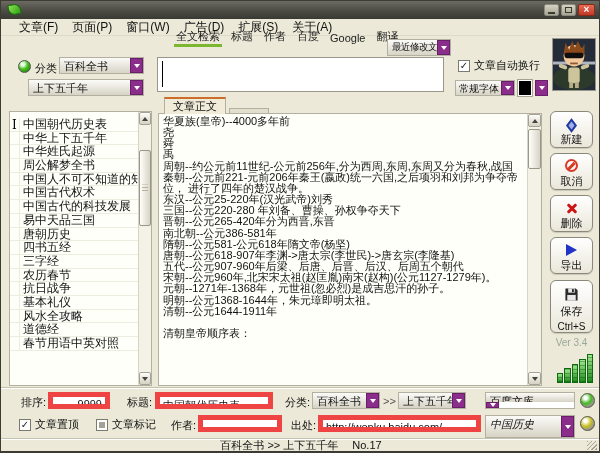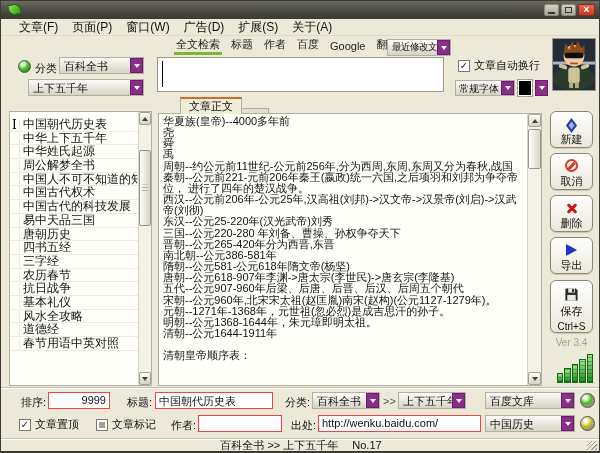--- a/index.html
+++ b/index.html
@@ -27,21 +27,21 @@
   #btn-restore i { display:block; width:7px; height:6px; border:1.5px solid #3a3a33; background:transparent; }
   #btn-close { left:577px; width:17px; background:linear-gradient(#ea6a52,#c03826);
     border-color:#8a2a1a; color:#fff; font-size:10px; font-weight:bold; line-height:1; }
 
   
   #menubar { left:0; top:18px; width:600px; height:17px; background:#ece9d8;
     border-bottom:1px solid #dedac8; display:flex; align-items:center; padding-left:12px; gap:2px; }
   .menu-item { font-size:12px; color:#111; padding:1px 6px; }
 
   
-  #search-tabs { left:175px; top:36px; display:flex; gap:11px; align-items:flex-end; }
+  #search-tabs { left:175px; top:28px; display:flex; gap:11px; align-items:flex-end; }
   .stab { font-size:11px; color:#222; padding-bottom:3px; position:relative; white-space:nowrap; }
   .stab.active::after { content:""; position:absolute; left:-2px; right:-2px; bottom:0; height:3px; background:#7cb82f; }
   #recent-dd { left:386px; top:38px; width:64px; height:17px; }
 
   
   .dd { position:absolute; display:flex; align-items:stretch; background:#fff;
     border:1px solid #b3b0a1; }
   .dd .dd-text { flex:1; background:linear-gradient(#fbfbf8,#d7d3c5);
     font-size:11px; color:#111; padding:1px 2px 0 4px; overflow:hidden; white-space:nowrap; }
   .dd .dd-btn { width:13px; background:#8b2e8b; border:1px solid #6a1e6a;
@@ -98,21 +98,21 @@
   .tri-down { width:0; height:0; border-left:3px solid transparent; border-right:3px solid transparent; border-top:4px solid #44443a; }
   .sb-thumb { position:absolute; left:0; width:100%;
     background:linear-gradient(90deg,#fefefb,#d8d4c6); border:1px solid #9a9786; border-radius:2px; }
   .grip { position:absolute; left:2px; right:2px; top:50%; height:7px; transform:translateY(-50%);
     background:repeating-linear-gradient(to bottom,#b5b2a2 0 1px,transparent 1px 3px); }
 
   
   .mtab { position:absolute; top:96px; height:17px; font-size:11px; color:#111;
     display:flex; align-items:center; justify-content:center;
     border:1px solid #b3b0a1; border-bottom:none; background:#e2dfcc; }
-  #mtab-body { left:179px; width:62px; border-top:2px solid #cc6d29; background:#f0ecd9; z-index:2; }
+  #mtab-body { left:163px; width:62px; border-top:2px solid #cc6d29; background:#f0ecd9; z-index:2; }
   #mtab-note { left:228px; width:40px; top:98px; height:20px;margin-top:9px; }
 
   #article-box { left:157px; top:112px; width:384px; height:273px; background:#fffffa;
     border:1px solid #b3b0a1; overflow:hidden; }
   #article-text { position:absolute; left:4px; top:2px; right:16px; bottom:2px;
     font-size:11px; line-height:11.15px; color:#111; overflow:hidden; }
   .body-line { min-height:11.15px; white-space:pre-wrap; word-break:break-all; }
 
   
   .act-btn { position:absolute; left:549px; width:43px; border:1px solid #8a887a; border-radius:6px;
@@ -132,21 +132,21 @@
 
   #ver { left:549px; top:336px; width:43px; text-align:center; font-size:10px; color:#9aa89a; }
   #bars { left:556px; top:352px; width:36px; height:30px; display:flex; align-items:flex-end; gap:1px; }
   #bars i { display:block; flex:1; background:linear-gradient(#9fe88f,#1f8a1f);
     border:1px solid #0f6a0f;
     background-image:repeating-linear-gradient(to top,rgba(0,70,0,.35) 0 1px,transparent 1px 4px),linear-gradient(#9fe88f,#1f8a1f); }
 
   
   #details { left:0; top:386px; width:600px; height:50px; border-top:1px solid #c6c2b0; box-shadow:inset 0 1px 0 #fff; }
   .lbl { position:absolute; font-size:11px; color:#111; white-space:nowrap; }
-  .inp { position:absolute; background:#fff; border:1px solid #ef4444; font-size:11px; color:#111;
+  .inp { position:absolute; background:#fff; border:5px solid #ef4444; font-size:11px; color:#111;
     padding:1px 3px 0 3px; white-space:nowrap; overflow:hidden; }
   .round-ind { position:absolute; width:15px; height:15px; border-radius:50%;
     border:1px solid #55554c; }
   #ind-top { background:radial-gradient(circle at 35% 30%, #fff 0 12%, #44bb22 45%, #9a9a8c 72%, #6a6a60 100%); }
   #ind-bottom { background:radial-gradient(circle at 35% 30%, #fff 0 12%, #c8c020 45%, #9a9a8c 72%, #6a6a60 100%); }
 
   
   #statusbar { left:0; top:437px; width:600px; height:13px; border-top:1px solid #c6c2b0;
     box-shadow:inset 0 1px 0 #fff; display:flex; align-items:center; justify-content:center; gap:14px;
     font-size:11px; color:#111; }
@@ -351,21 +351,20 @@
         <div class="body-line">舜</div>
 
         <div class="body-line">禹</div>
 
 
 
         <div class="body-line">周朝--约公元前11世纪-公元前256年,分为西周,东周,东周又分为春秋,战国</div>
 
         <div class="body-line">秦朝--公元前221-元前206年秦王(嬴政)统一六国,之后项羽和刘邦为争夺帝位， 进行了四年的楚汉战争。</div>
 
-        <div class="body-line">西汉--公元前206年-公元25年,汉高祖(刘邦)-&gt;汉文帝-&gt;汉景帝(刘启)-&gt;汉武帝(刘彻)</div>
 
         <div class="body-line">东汉--公元25-220年(汉光武帝)刘秀</div>
 
         <div class="body-line">三国--公元220-280 年刘备、曹操、孙权争夺天下</div>
 
         <div class="body-line">晋朝--公元265-420年分为西晋,东晋</div>
 
         <div class="body-line">南北朝--公元386-581年</div>
 
         <div class="body-line">隋朝--公元581-公元618年隋文帝(杨坚)</div>
@@ -442,41 +441,41 @@
     <span class="lbl" style="left:284px; top:7px;">分类:</span>
     <div class="dd" style="left:311px; top:4px; width:68px; height:17px;">
       <span class="dd-text">百科全书</span>
       <span class="dd-btn"></span>
     </div>
     <span class="lbl" style="left:382px; top:7px; color:#555;">&gt;&gt;</span>
     <div class="dd" style="left:397px; top:4px; width:68px; height:17px;">
       <span class="dd-text">上下五千年</span>
       <span class="dd-btn"></span>
     </div>
-    <div class="dd" style="left:484px; top:4px; width:90px; height:17px;">
+    <div class="dd" style="left:484px; top:4px; width:90px; height:17px;flex-direction:column;">
       <span class="dd-text">百度文库</span>
       <span class="dd-btn"></span>
     </div>
     <div class="round-ind" id="ind-top" style="left:579px; top:5px;"></div>
 
     <div class="cb" style="left:18px; top:29px;">
       <span class="box">✓</span>
       <span>文章置顶</span>
     </div>
     <div class="cb" style="left:95px; top:29px;">
       <span class="box">
           <span class="graysq"></span>
         </span>
       <span>文章标记</span>
     </div>
     <span class="lbl" style="left:170px; top:30px;">作者:</span>
     <span class="inp" style="left:197px; top:27px; width:84px; height:17px;"></span>
     <span class="lbl" style="left:290px; top:30px;">出处:</span>
     <span class="inp" style="left:317px; top:27px; width:163px; height:17px;">http://wenku.baidu.com/</span>
-    <div class="dd" style="left:484px; top:27px; width:90px; height:17px;">
+    <div class="dd" style="left:484px; top:27px; width:90px; height:23px;font-style:italic;">
       <span class="dd-text">中国历史</span>
       <span class="dd-btn"></span>
     </div>
     <div class="round-ind" id="ind-bottom" style="left:579px; top:28px;"></div>
   </div>
 
   <div class="abs" id="statusbar">
     <span>百科全书 &gt;&gt; 上下五千年</span>
     <span>No.17</span>
   </div>

